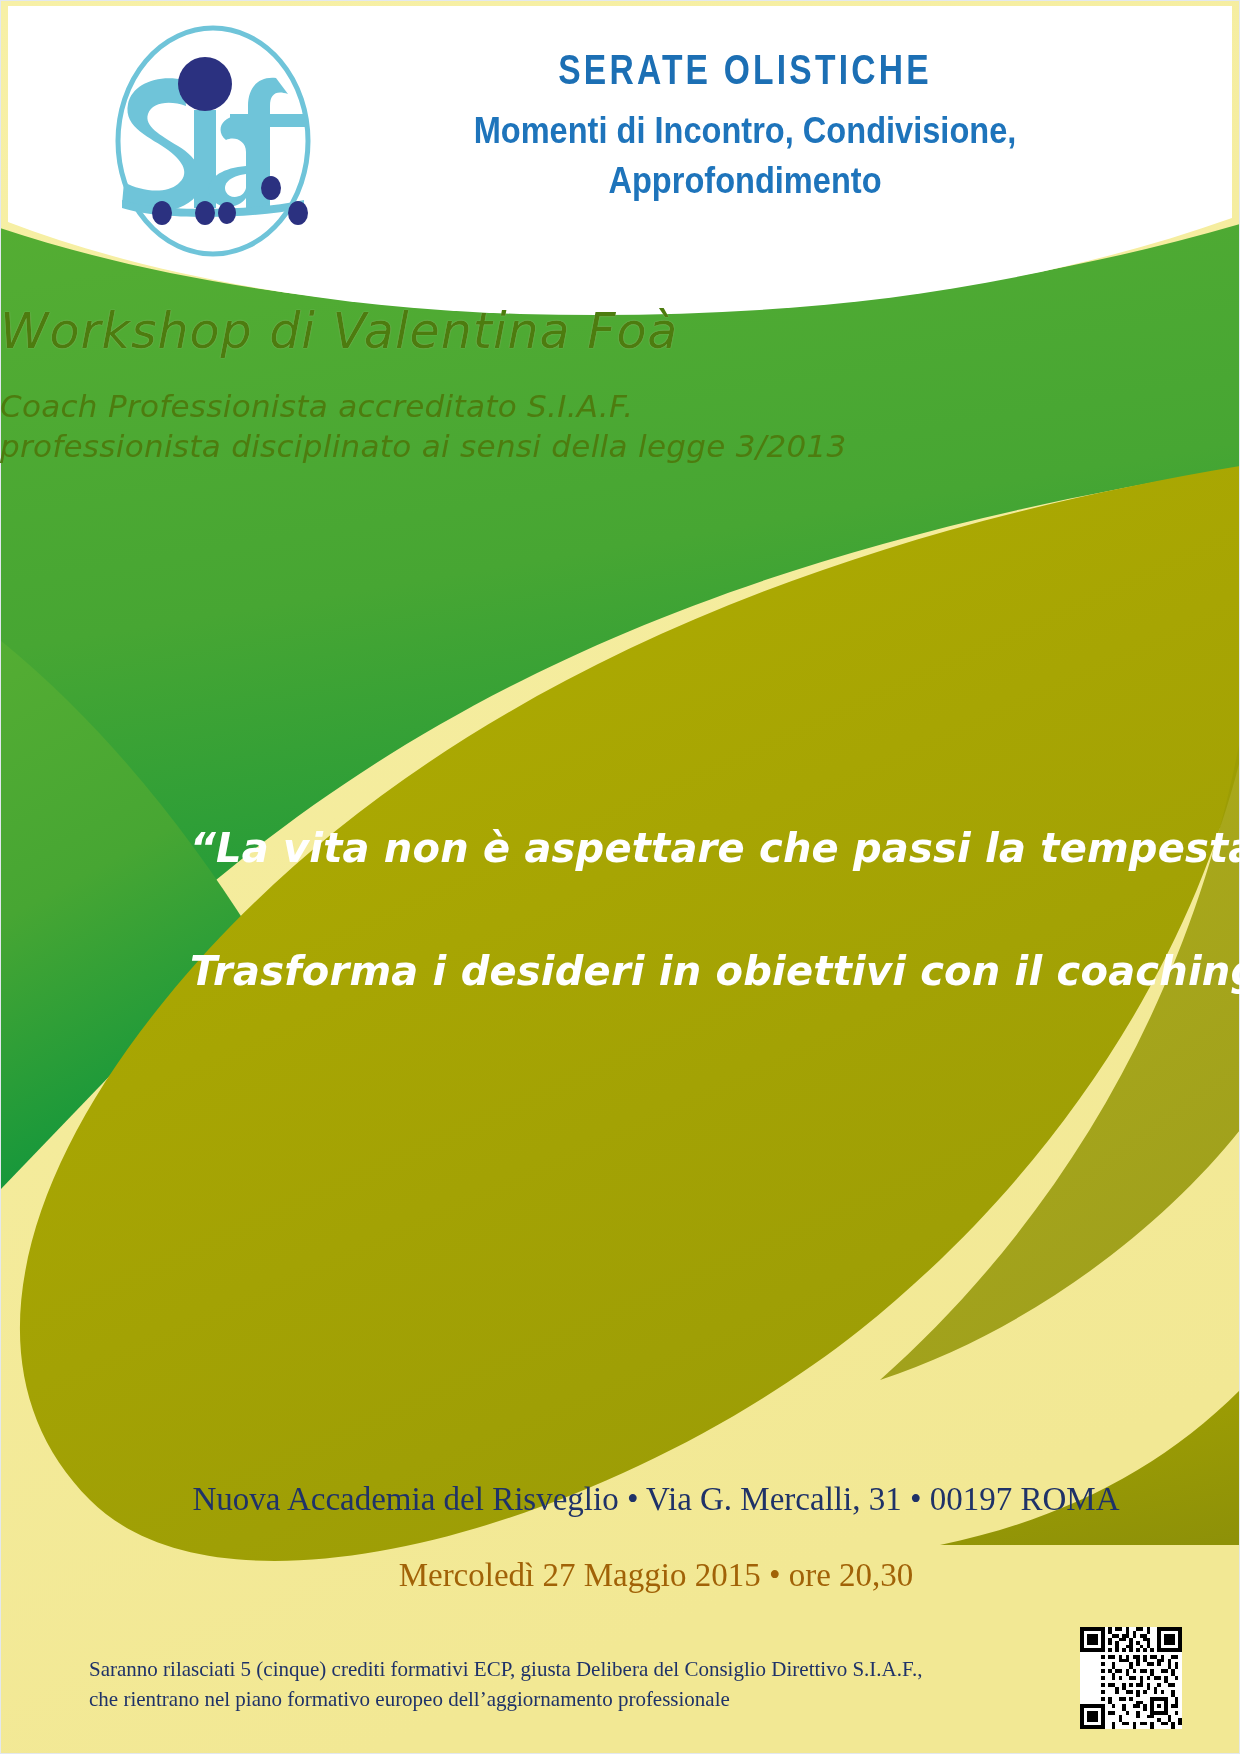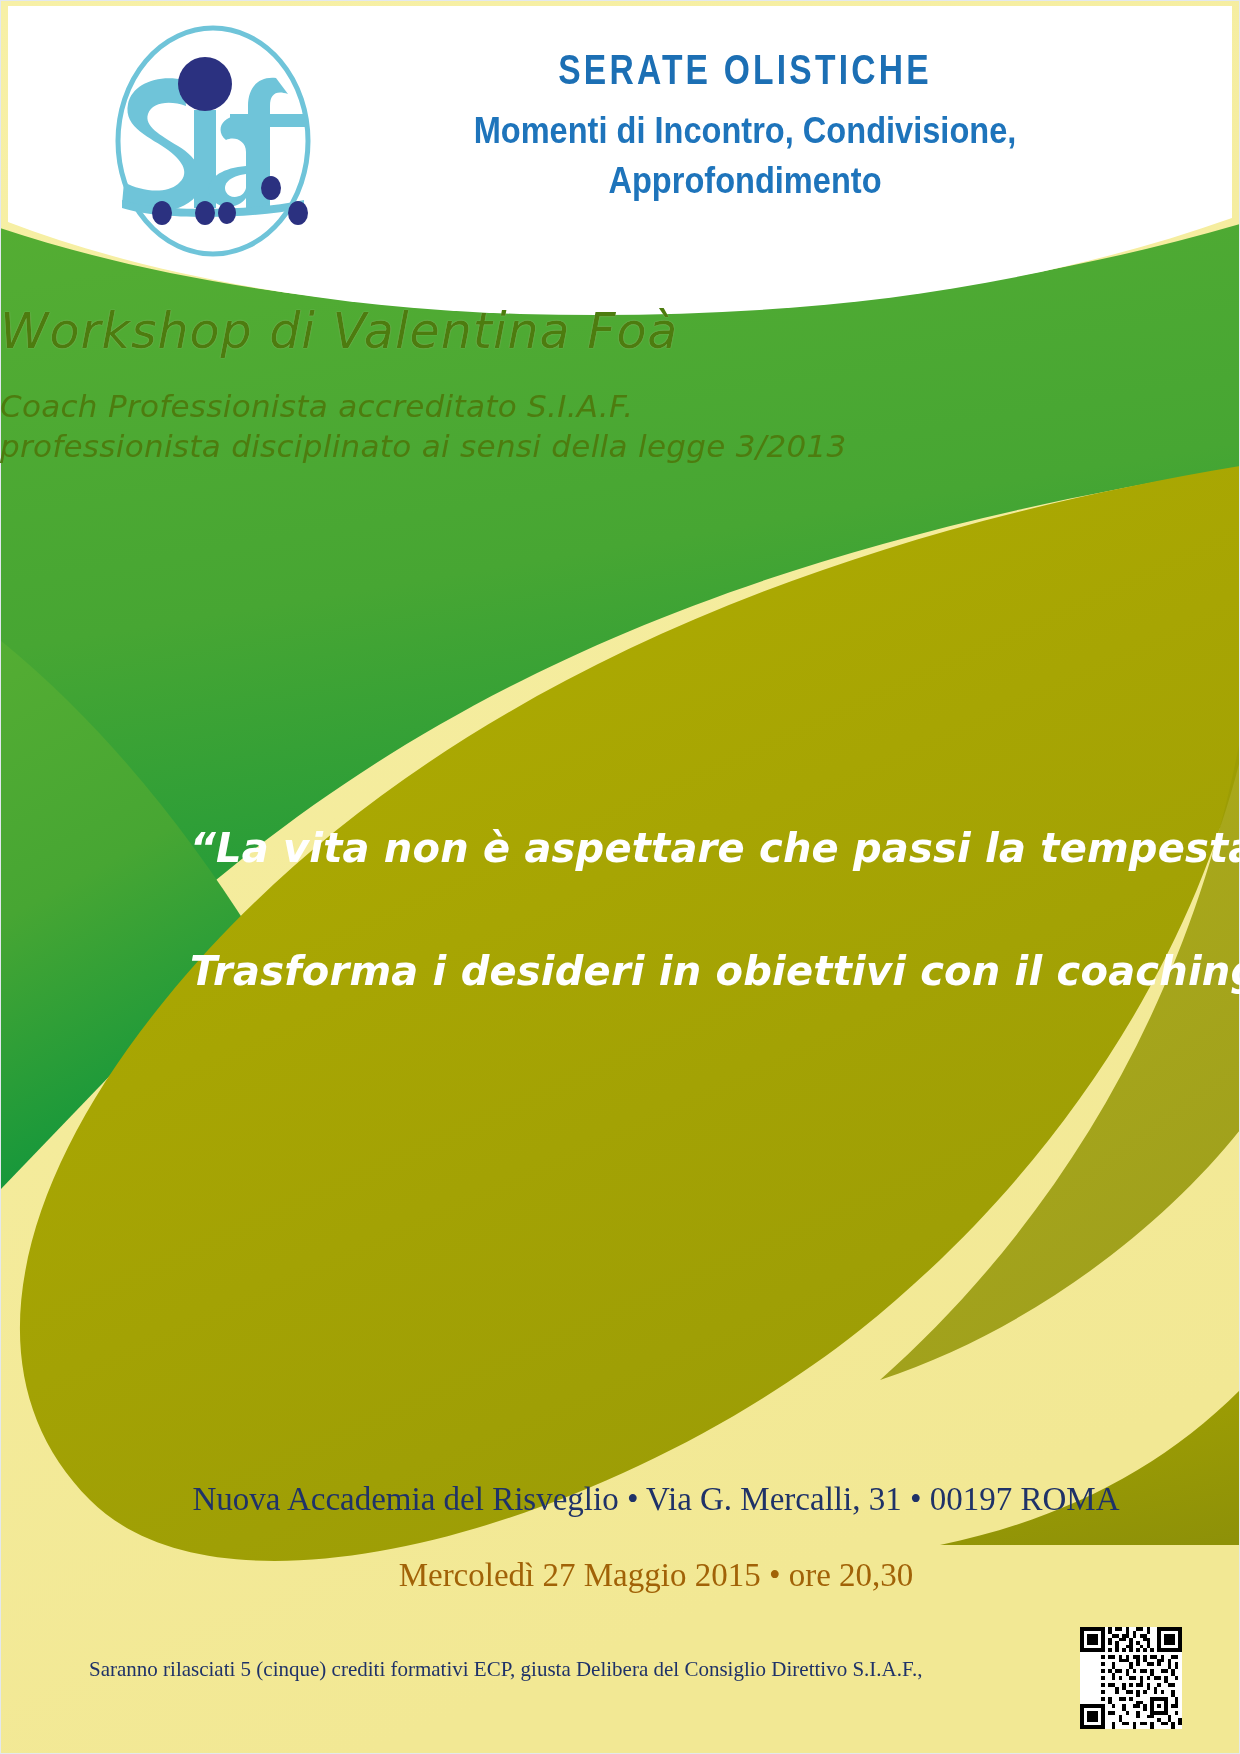--- a/index.html
+++ b/index.html
@@ -292,20 +292,21 @@
     <div class="tagline">Trasforma i desideri in obiettivi con il coaching</div>
   </div>
 
   <div class="footer-zone">
     <div class="venue-line">Nuova Accademia del Risveglio • Via G. Mercalli, 31 • 00197 ROMA</div>
     <div class="date-line">Mercoledì 27 Maggio 2015 • ore  20,30</div>
   </div>
 
   <div class="credits">
     <span>Saranno rilasciati 5 (cinque) crediti formativi ECP, giusta Delibera del Consiglio Direttivo S.I.A.F.,</span>
+    <span>che rientrano nel piano formativo europeo dell’aggiornamento professionale</span>
   </div>
 
   <div class="qr-code">
     <svg viewBox="0 0 29 29" shape-rendering="crispEdges" xmlns="http://www.w3.org/2000/svg">
       <rect width="29" height="29" fill="#ffffff"></rect>
       <g fill="#000000">
 
         <rect x="0" y="0" width="7" height="1"></rect>
           <rect x="0" y="6" width="7" height="1"></rect>
         <rect x="0" y="0" width="1" height="7"></rect>

